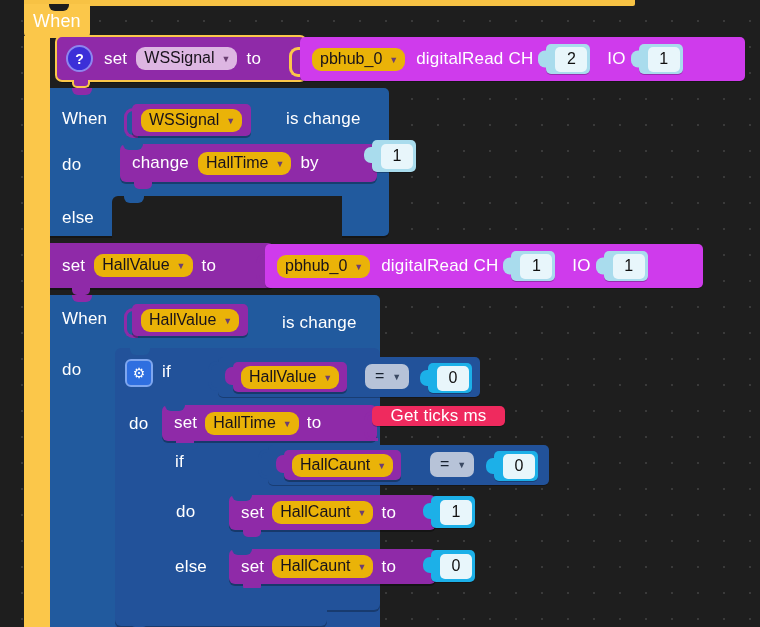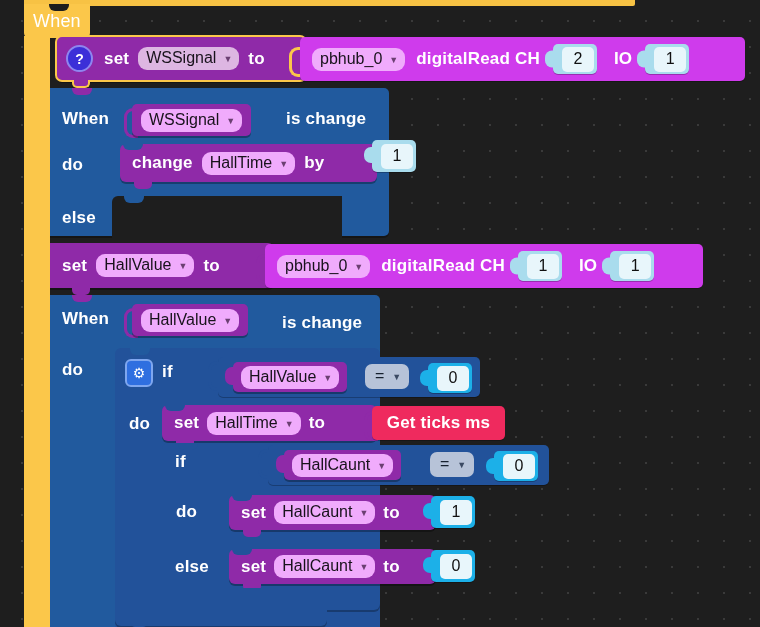--- a/index.html
+++ b/index.html
@@ -10,21 +10,21 @@
     background-size:26px 26px;
     background-position:9px 8px;
     font-family:"Liberation Sans", sans-serif;
     position:relative;
     -webkit-font-smoothing:antialiased;
   }
   .canvas{position:absolute;inset:0;}
 
   
   .abs{position:absolute;}
-  .lbl{color:#ffffff;font-size:17px;font-weight:bold;white-space:nowrap;letter-spacing:.2px;}
+  .lbl{color:#ffffff;font-size:17px;font-weight:normal;white-space:nowrap;letter-spacing:.2px;}
 
   
   .loop-top-bar{
     left:24px;top:0px;width:611px;height:6px;
     background:#f7c244;border-radius:0 0 2px 2px;
   }
   .loop-head{
     left:24px;top:4px;width:66px;height:34px;
     background:#fbc74a;border-radius:0 0 5px 5px;
   }
@@ -56,21 +56,21 @@
   }
 
   
   .rblk{
     background:#ef2a5e;border-radius:5px;display:flex;align-items:center;
     box-shadow:0 1px 0 rgba(0,0,0,.25);
   }
 
   
   .vfield{
-    background:#f0abfc;color:#18121b;border-radius:9px;
+    background:#eab308;color:#18121b;border-radius:9px;
     font-size:16px;font-weight:normal;padding:2px 7px 3px 8px;
     display:inline-flex;align-items:center;gap:7px;white-space:nowrap;
     line-height:18px;
   }
   .vfield.light{background:#ddb6e2;}
   .caret{font-size:9px;color:#6b3f72;transform:translateY(1px);}
   .caret.dk{color:#3b4a63;}
 
   
   .numblk{
@@ -270,21 +270,21 @@
     <span class="lbl">set</span>
     <span class="vfield" style="margin-left:8px;border-radius:9px;">
       <span>HallTime</span>
       <span class="caret">▼</span>
     </span>
     <span class="lbl" style="margin-left:8px;">to</span>
   </div>
   <div class="abs" style="left:176px;top:440px;width:18px;height:8px;background:#8f2aa8;border-radius:0 0 5px 5px;"></div>
   <div class="abs" style="left:165px;top:405px;width:20px;height:6px;background:#22529a;border-radius:0 0 6px 6px;"></div>
   <div class="abs socket p" style="left:364px;top:411px;"></div>
-  <div class="abs rblk" style="left:372px;top:406px;width:133px;height:34px;justify-content:center;">
+  <div class="abs rblk" style="left:372px;top:406px;width:133px;height:20px;justify-content:center;">
     <span class="lbl">Get ticks ms</span>
   </div>
 
   <div class="abs bblk2" style="left:162px;top:443px;width:218px;height:184px;border-radius:6px 6px 0 0;background:#22529a;"></div>
   <div class="abs" style="left:178px;top:443px;width:20px;height:7px;background:#22529a;border-radius:0 0 6px 6px;"></div>
 
   <div class="abs lbl" style="left:175px;top:452px;">if</div>
   <div class="abs socket b" style="left:258px;top:449px;border-color:#22529a;"></div>
 
   <div class="abs bblk2" style="left:268px;top:445px;width:281px;height:40px;border-radius:5px;background:#22529a;box-shadow:0 1px 0 rgba(0,0,0,.25);"></div>

